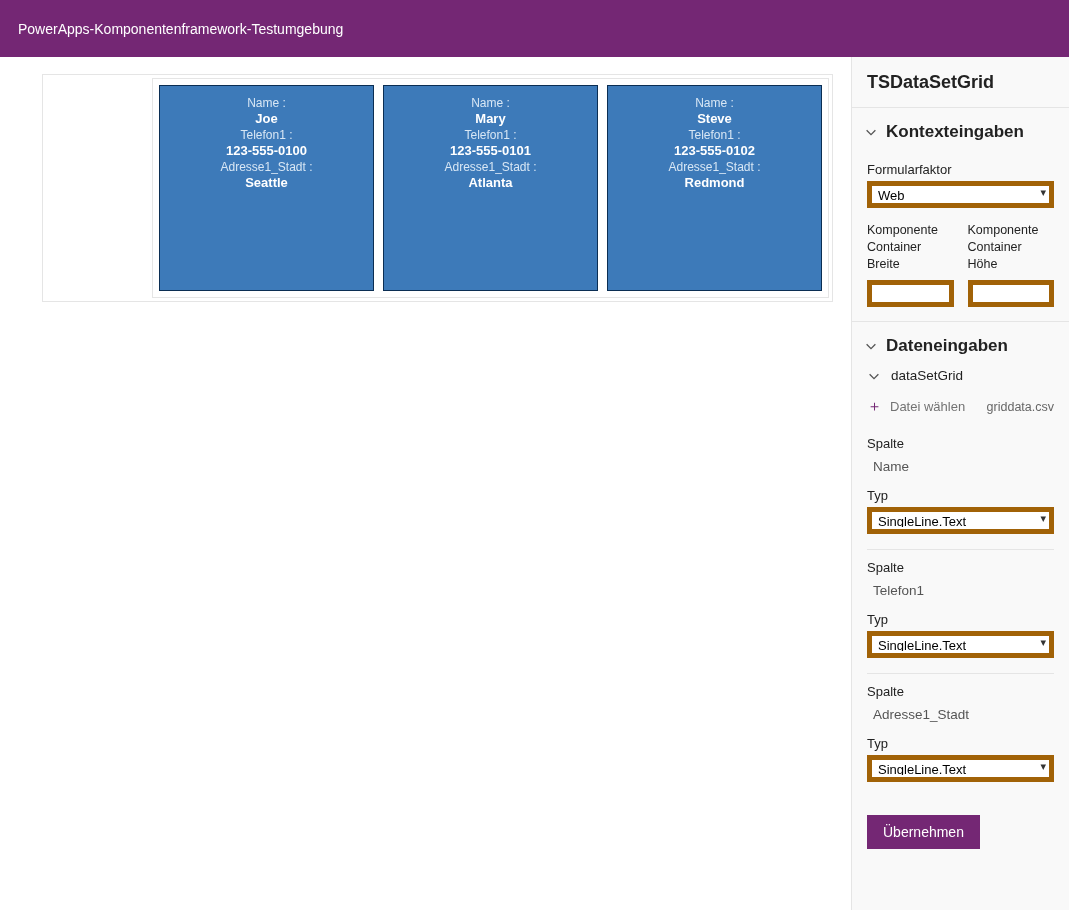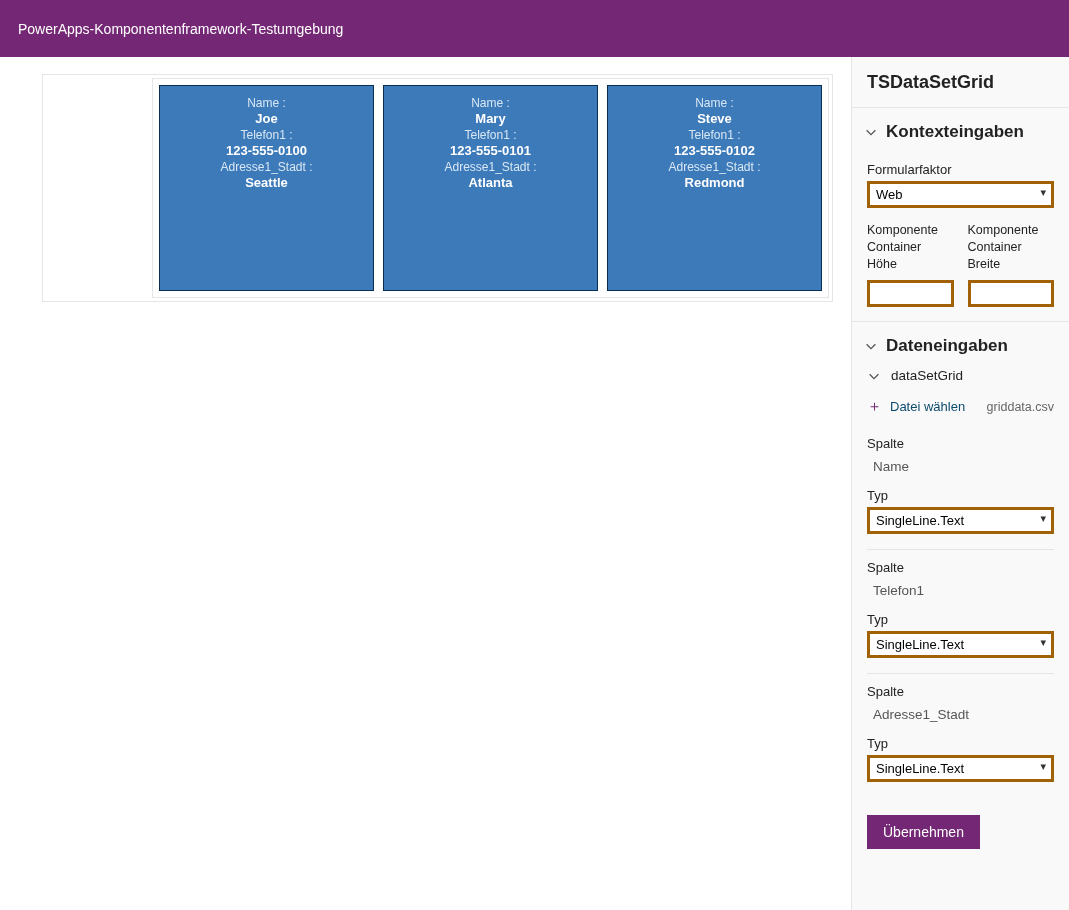--- a/index.html
+++ b/index.html
@@ -89,21 +89,21 @@
     margin-top: 10px;
   }
   .field-value-text {
     font-size: 13.5px;
     color: #555;
     padding: 4px 6px;
   }
   select.ctl, input.ctl {
     width: 100%;
     height: 27px;
-    border: 3px solid #a16207;
+    border: 5px solid #a16207;
     background: #fff;
     font-size: 13px;
     padding: 2px 6px;
   }
   select.ctl { appearance: none; -webkit-appearance: none; padding-right: 22px; background-image: none; position: relative; }
   .select-wrap { position: relative; }
   .select-wrap::after {
     content: "▾";
     position: absolute;
     right: 8px; top: 5px;
@@ -131,21 +131,21 @@
     gap: 10px;
     padding: 8px 0 10px;
     font-size: 13px;
   }
   .file-row .plus {
     color: #742774;
     font-size: 15px;
     font-weight: 400;
     margin-right: -2px;
   }
-  .file-row .choose { color: #0c4a6e; cursor: pointer; }
+  .file-row .choose { color: #737373; cursor: pointer; }
   .file-row .fname { color: #666; margin-left: auto; font-size: 12.5px; }
 
   .spalte-block { border-bottom: 1px solid #e5e5e5; padding-bottom: 15px; margin-bottom: 4px; }
   .spalte-block:last-of-type { border-bottom: 0; }
 
   .btn-primary {
     background: #742774;
     color: #fff;
     border: 0;
     padding: 9px 16px;
@@ -212,25 +212,25 @@
     </div>
     <div class="section-body">
       <div class="field-label">Formularfaktor</div>
       <div class="select-wrap">
         <select class="ctl">
           <option>Web</option>
         </select>
       </div>
       <div class="row2">
         <div>
+          <div class="field-label">Komponente Container Breite</div>
+          <input class="ctl" type="text" value="" style="">
+        </div>
+        <div>
           <div class="field-label">Komponente Container Höhe</div>
-          <input class="ctl" type="text" value="" style="">
-        </div>
-        <div>
-          <div class="field-label">Komponente Container Breite</div>
           <input class="ctl" type="text" value="" style="">
         </div>
       </div>
     </div>
 
     <div class="hr" style="margin:0;"></div>
 
     <div class="section-head">
       <span class="chev">
         <svg viewBox="0 0 16 16">

